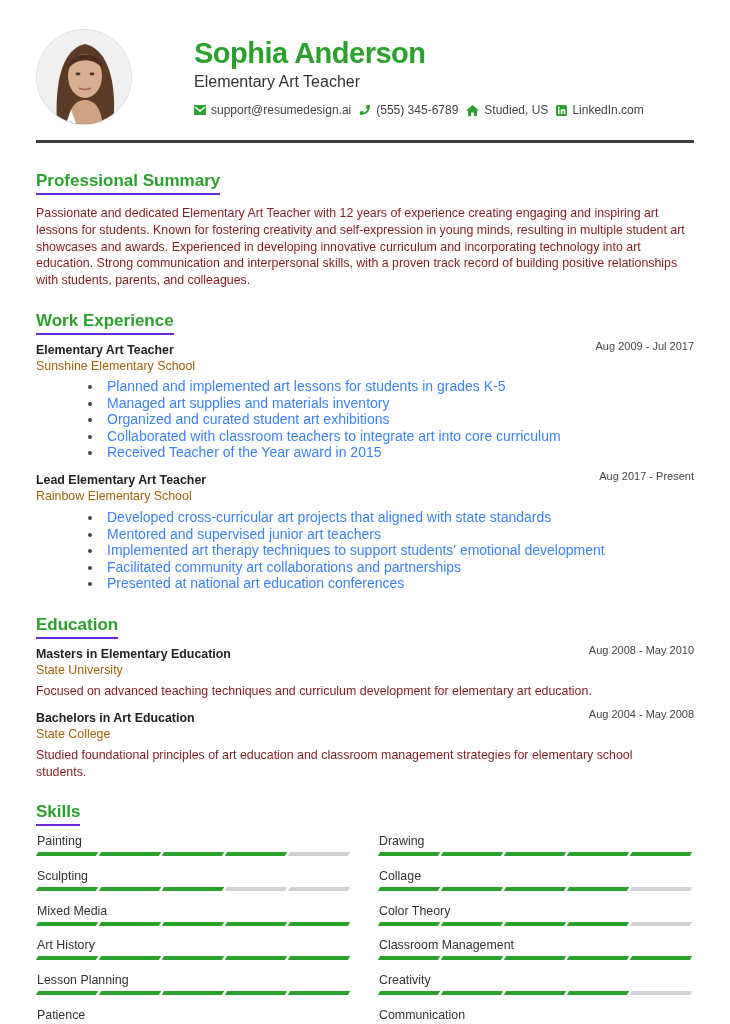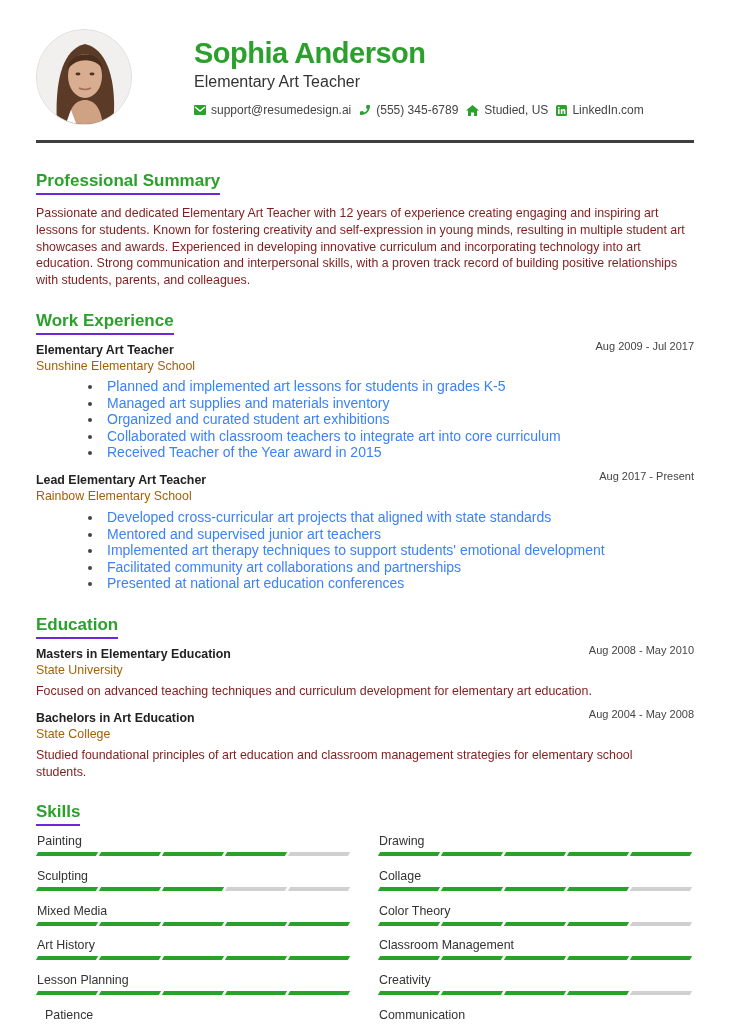--- a/index.html
+++ b/index.html
@@ -186,21 +186,21 @@
     <div class="skill" style="left: 37px; top: 972.2px;">
       <div class="skill-name">Lesson Planning</div>
       <div class="skill-bars">
         <div class="bar on"></div>
         <div class="bar on"></div>
         <div class="bar on"></div>
         <div class="bar on"></div>
         <div class="bar on"></div>
       </div>
     </div>
-    <div class="skill" style="left: 37px; top: 1007px; margin-left: 8px;">
+    <div class="skill" style="left: 37px; top: 1007px;">
       <div class="skill-name">Patience</div>
     </div>
   </div>
 <div id="skills-right">
     <div class="skill" style="left: 379px; top: 833px;">
       <div class="skill-name">Drawing</div>
       <div class="skill-bars">
         <div class="bar on"></div>
         <div class="bar on"></div>
         <div class="bar on"></div>

